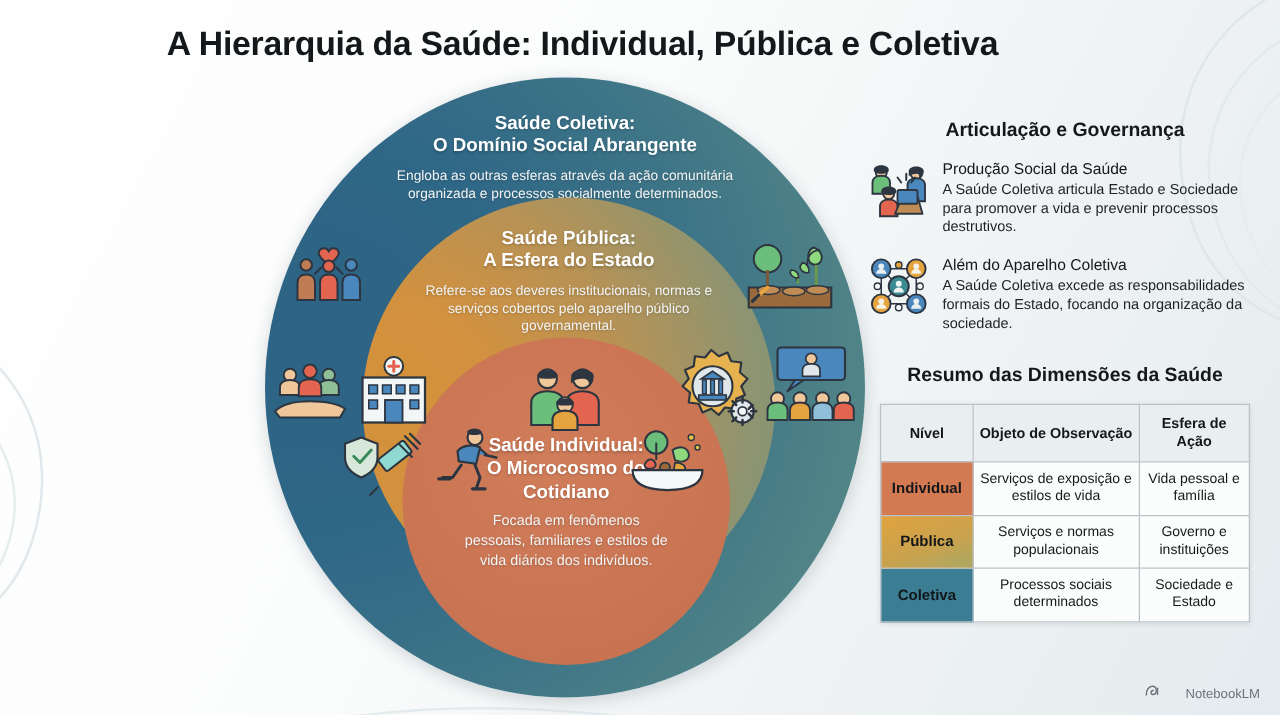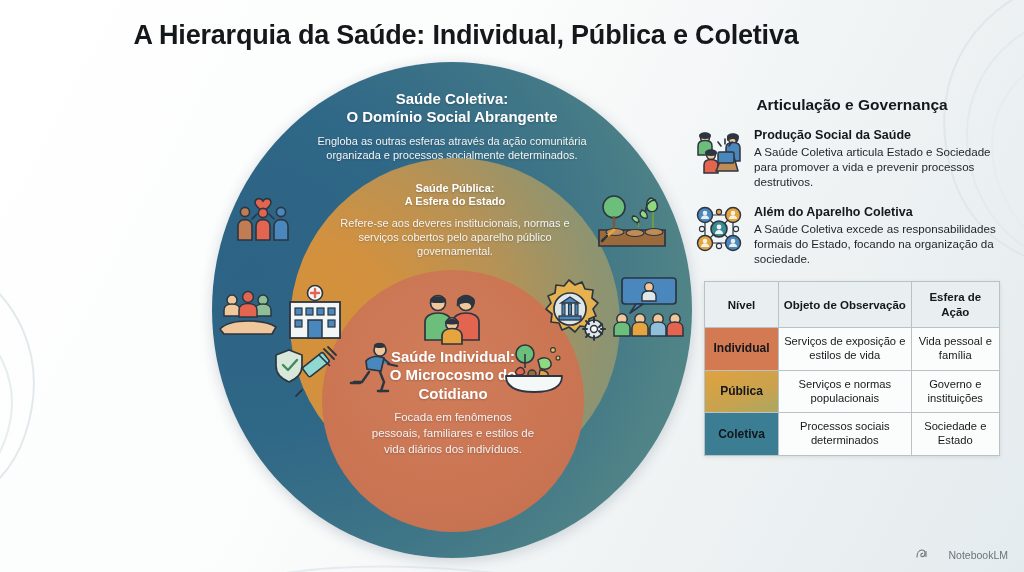--- a/index.html
+++ b/index.html
@@ -59,38 +59,38 @@
   .ring-title {
     color: #ffffff; font-weight: bold; line-height: 1.22;
     text-shadow: 0 1px 2px rgba(0,0,0,0.22);
   }
   .ring-desc {
     color: #f2f4f4; line-height: 1.3;
     text-shadow: 0 1px 2px rgba(0,0,0,0.22);
   }
   #ring-collective .ring-title { margin-top: 28px; font-size: 15px; }
   #ring-collective .ring-desc  { margin-top: 7px; font-size: 11px; width: 300px; }
-  #ring-public .ring-title { margin-top: 24px; font-size: 11px; }
+  #ring-public .ring-title { margin-top: 24px; font-size: 15px; }
   #ring-public .ring-desc  { margin-top: 7px; font-size: 11px; width: 270px; }
   #ring-individual .ring-title { margin-top: 78px; font-size: 15px; width: 180px; }
   #ring-individual .ring-desc  { margin-top: 7px; font-size: 11.5px; width: 168px; line-height: 1.38; }
 
   
   .v-icon { position: absolute; z-index: 4; }
 
   
   #right-col { position: absolute; left: 694px; top: 96px; width: 316px; z-index: 5; }
   .sec-head {
     font-size: 15.5px; font-weight: bold; color: #15181b;
     text-align: center; margin-bottom: 13px;
   }
   .gov-item { display: flex; gap: 10px; margin-bottom: 15px; align-items: flex-start; }
   .gov-ico { flex: 0 0 auto; width: 50px; height: 50px; }
   .gov-txt { flex: 1 1 auto; padding-top: 1px; }
-  .gov-title { font-size: 12.5px; font-weight: bold; color: #15181b; margin-bottom: 2px; }
+  .gov-title { font-size: 12.5px; font-weight: normal; color: #15181b; margin-bottom: 2px; }
   .gov-desc  { font-size: 11.6px; color: #1d2226; line-height: 1.3; }
 
   
   #table-head { margin-top: 26px; }
   table#summary {
     border-collapse: collapse; width: 296px; margin: 9px auto 0;
     background: #fbfcfc;
     box-shadow: 0 1px 4px rgba(0,0,0,0.10);
     padding-left: 17px;
   }
@@ -362,20 +362,21 @@
         <circle cx="25" cy="23" r="2.4" fill="#eef4f4"></circle>
           <path d="M21 30c0-2.8 2-4 4-4s4 1.2 4 4z" fill="#eef4f4"></path>
       </svg>
     </div>
     <div class="gov-txt">
       <div class="gov-title">Além do Aparelho Coletiva</div>
       <div class="gov-desc">A Saúde Coletiva excede as responsabilidades formais do Estado, focando na organização da sociedade.</div>
     </div>
   </div>
 
+  <div class="sec-head" id="table-head">Resumo das Dimensões da Saúde</div>
 
   <table id="summary">
     <thead>
       <tr>
         <th>Nível</th>
         <th>Objeto de Observação</th>
         <th>Esfera de Ação</th>
       </tr>
     </thead>
     <tbody>

